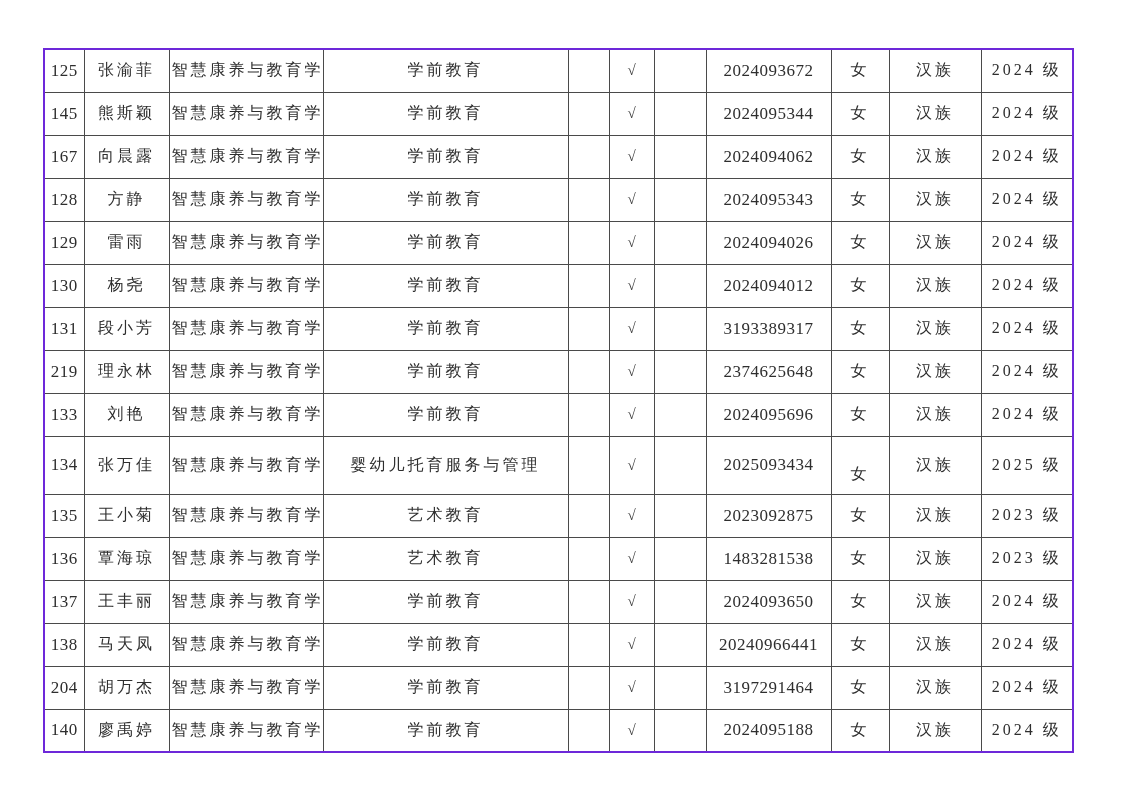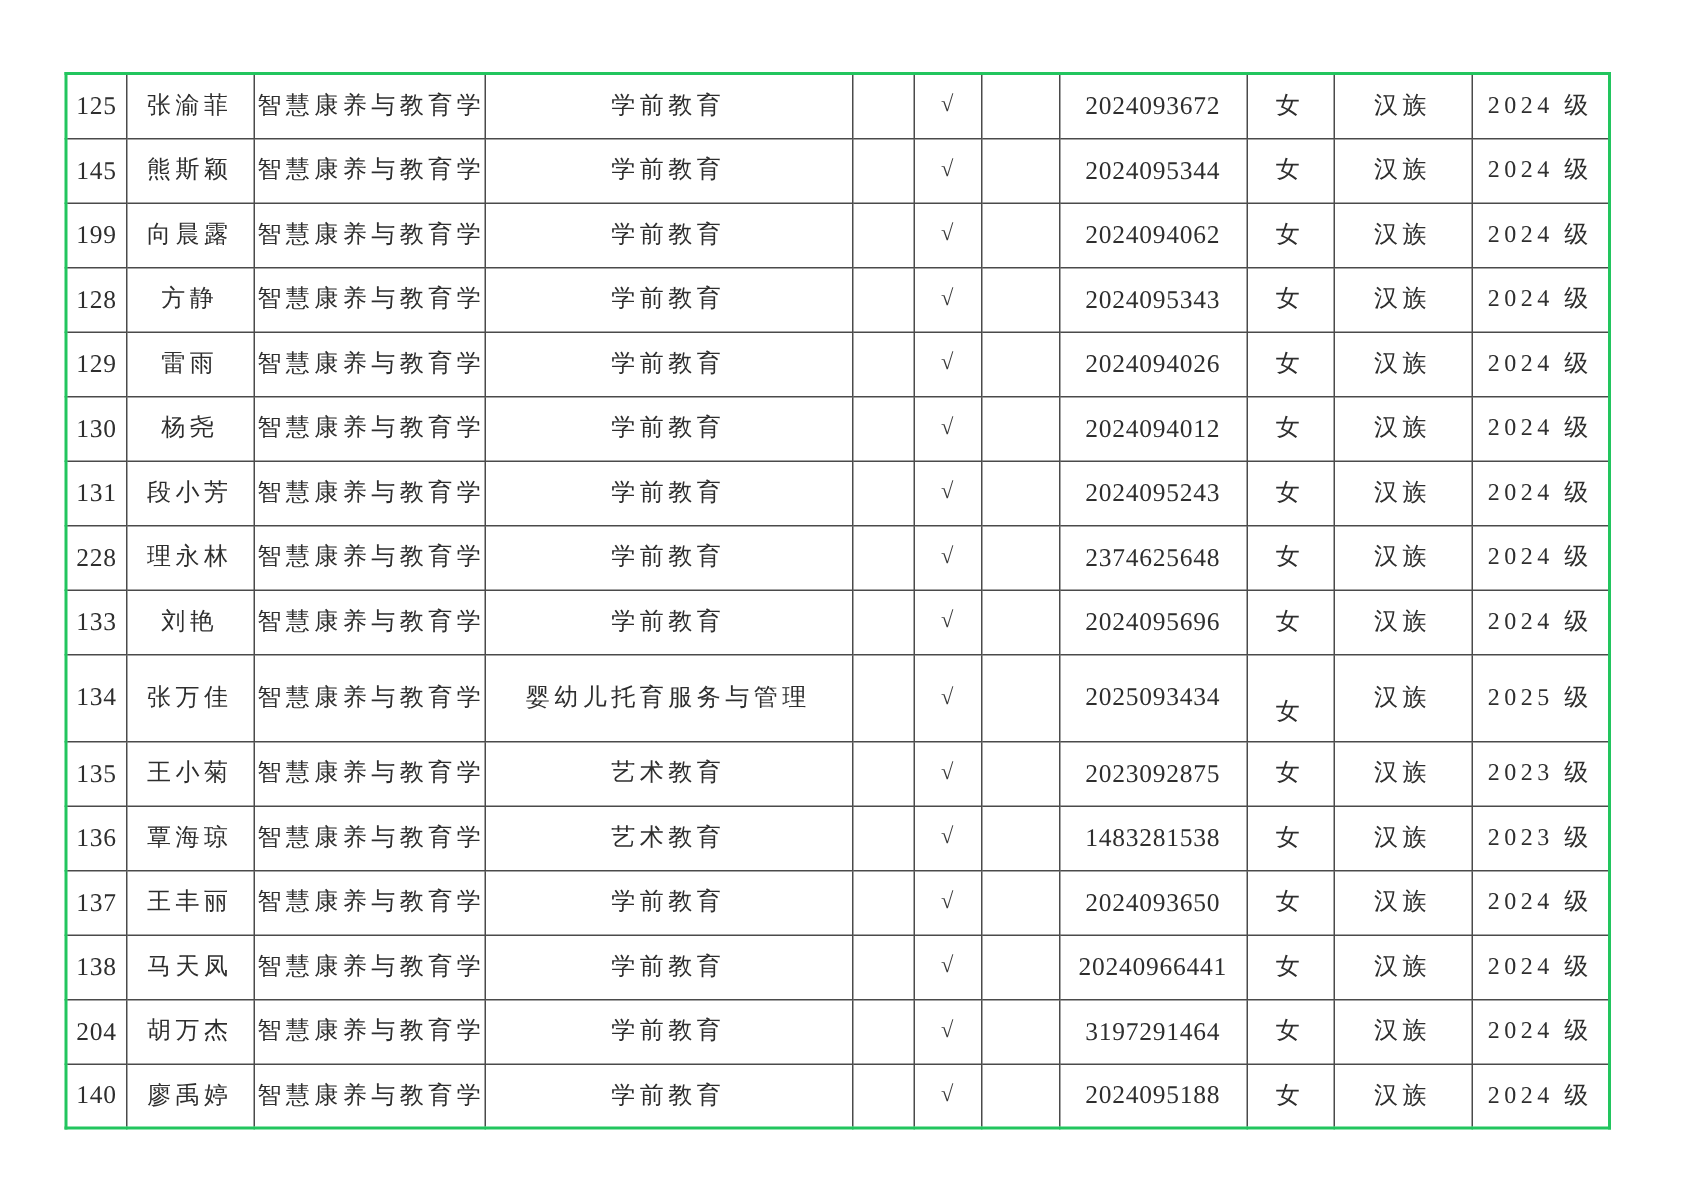--- a/index.html
+++ b/index.html
@@ -16,21 +16,21 @@
     font-family: "Liberation Serif", "DejaVu Serif", serif;
     color: #2e2e2e;
   }
   table.roster {
     position: absolute;
     left: 43px;
     top: 48px;
     width: 1029px;
     border-collapse: collapse;
     table-layout: fixed;
-    border: 2px solid #22c55e;
+    border: 2px solid #6d28d9;
   }
   table.roster td {
     border: 1px solid #4a4a4a;
     text-align: center;
     vertical-align: middle;
     font-size: 16px;
     letter-spacing: 3px;
     padding: 0 2px;
     overflow: hidden;
     white-space: nowrap;
@@ -107,21 +107,21 @@
           <td>学前教育</td>
           <td></td>
           <td class="check">√</td>
           <td></td>
           <td class="num">2024095344</td>
           <td>女</td>
           <td>汉族</td>
           <td>2024 级</td>
         </tr>
         <tr>
-          <td class="num">199</td>
+          <td class="num">167</td>
           <td>向晨露</td>
           <td>智慧康养与教育学院</td>
           <td>学前教育</td>
           <td></td>
           <td class="check">√</td>
           <td></td>
           <td class="num">2024094062</td>
           <td>女</td>
           <td>汉族</td>
           <td>2024 级</td>
@@ -166,27 +166,27 @@
           <td>2024 级</td>
         </tr>
         <tr>
           <td class="num">131</td>
           <td>段小芳</td>
           <td>智慧康养与教育学院</td>
           <td>学前教育</td>
           <td></td>
           <td class="check">√</td>
           <td></td>
-          <td class="num">2024095243</td>
-          <td>女</td>
-          <td>汉族</td>
-          <td>2024 级</td>
-        </tr>
-        <tr>
-          <td class="num">228</td>
+          <td class="num">3193389317</td>
+          <td>女</td>
+          <td>汉族</td>
+          <td>2024 级</td>
+        </tr>
+        <tr>
+          <td class="num">219</td>
           <td>理永林</td>
           <td>智慧康养与教育学院</td>
           <td>学前教育</td>
           <td></td>
           <td class="check">√</td>
           <td></td>
           <td class="num">2374625648</td>
           <td>女</td>
           <td>汉族</td>
           <td>2024 级</td>

